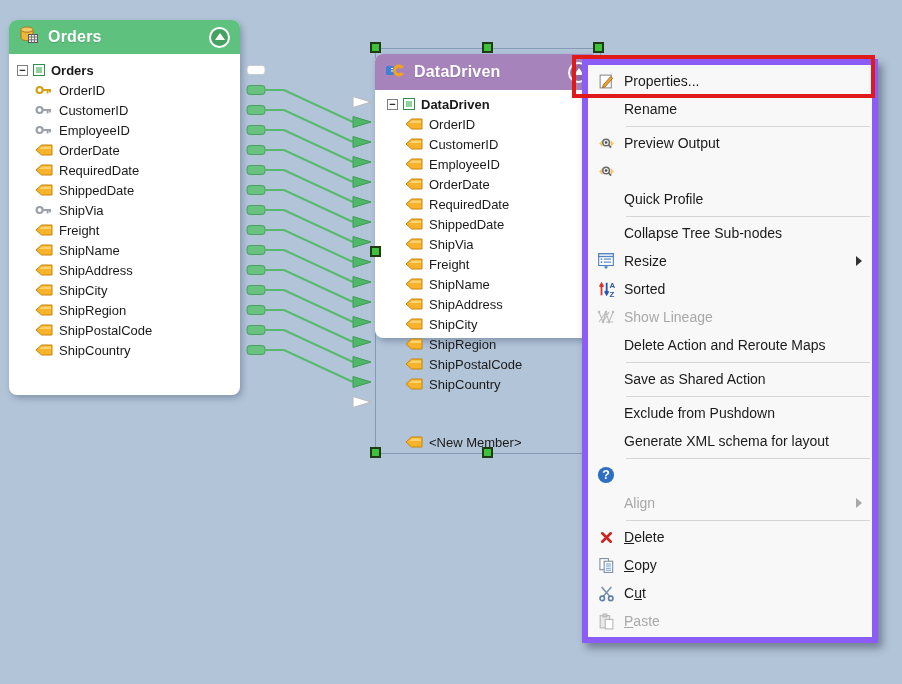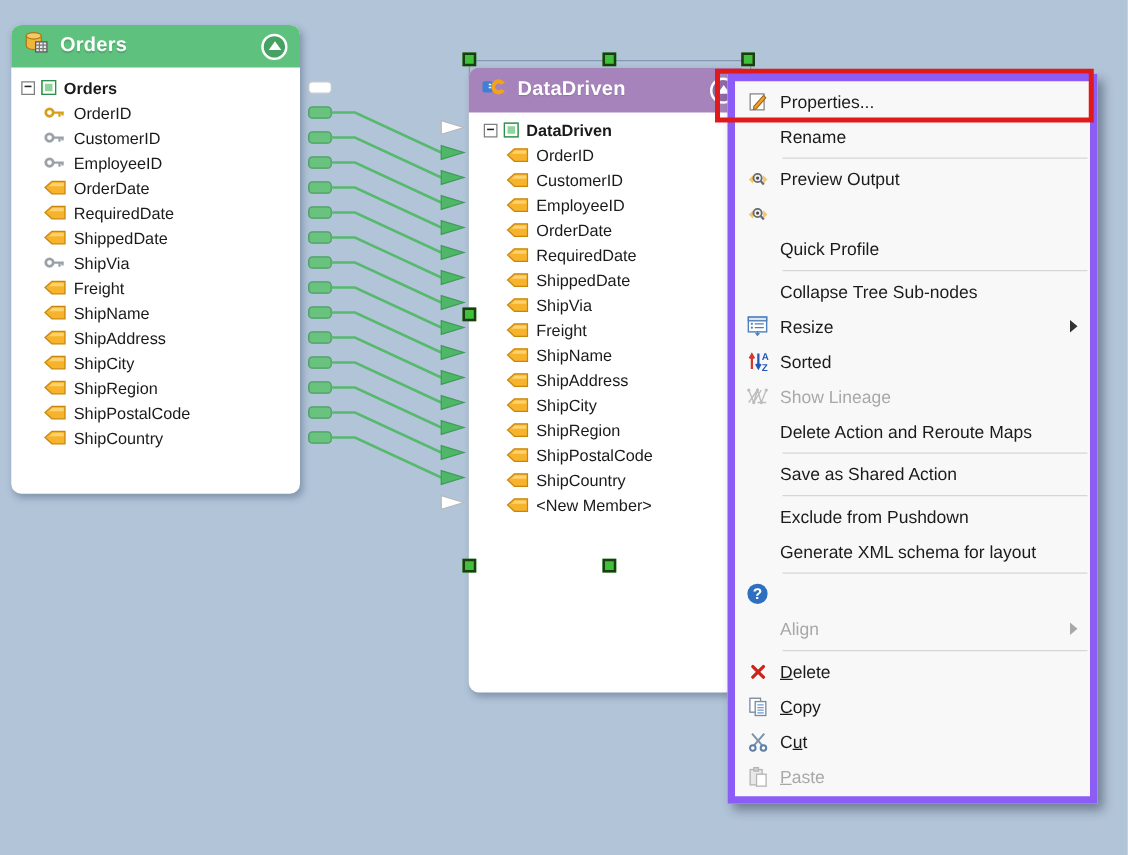--- a/index.html
+++ b/index.html
@@ -250,21 +250,21 @@
             <svg width="18" height="12" viewBox="0 0 18 12">
               <polygon points="1,6 6.5,1 17,1 17,11 6.5,11" fill="#f7b32b" stroke="#c8860a"></polygon>
               <polygon points="3,6 7,2.4 16,2.4 16,5 3.8,5" fill="#fdd271" stroke="none"></polygon>
             </svg>
           </span>
           <span class="lbl">ShipCountry</span>
         </div>
       </div>
   </div>
 
-  <div class="node" style="left:375px;top:54px;width:224px;height:500px;">
+  <div class="node" style="left:375px;top:54px;width:224px;height:284px;">
     <div class="node-header" style="background:#a783bb;height:36px;">
       <span class="hdr-icon"><svg width="20" height="15" viewBox="0 0 20 15">
             <rect x="1" y="3" width="8" height="9" rx="1.5" fill="#3f7fd4"></rect>
             <path d="M6 5.5 h2 M6 8 h2" stroke="#fff" stroke-width="1.2"></path>
             <path d="M19 4.2 a6 6 0 1 0 0 6.6 l-3.2 -1.6 a2.6 2.6 0 1 1 0 -3.4 z" fill="#f2a31b"></path>
           </svg></span>
       <span class="node-title">DataDriven</span>
       <span class="collapse-btn" style="background:#8f6aa6;">
           <span class="tri"></span>
         </span>
@@ -394,21 +394,21 @@
         </div>
         <div class="tree-row" style="margin-left:18px;">
           <span class="leaf-icon">
             <svg width="18" height="12" viewBox="0 0 18 12">
               <polygon points="1,6 6.5,1 17,1 17,11 6.5,11" fill="#f7b32b" stroke="#c8860a"></polygon>
               <polygon points="3,6 7,2.4 16,2.4 16,5 3.8,5" fill="#fdd271" stroke="none"></polygon>
             </svg>
           </span>
           <span class="lbl">ShipCountry</span>
         </div>
-        <div class="tree-row" style="margin-left:18px;">
+        <div class="tree-row" style="margin-left:18px;margin-top:38px;">
           <span class="leaf-icon">
             <svg width="18" height="12" viewBox="0 0 18 12">
               <polygon points="1,6 6.5,1 17,1 17,11 6.5,11" fill="#f7b32b" stroke="#c8860a"></polygon>
               <polygon points="3,6 7,2.4 16,2.4 16,5 3.8,5" fill="#fdd271" stroke="none"></polygon>
             </svg>
           </span>
           <span class="lbl">&lt;New Member&gt;</span>
         </div>
       </div>
   </div>

